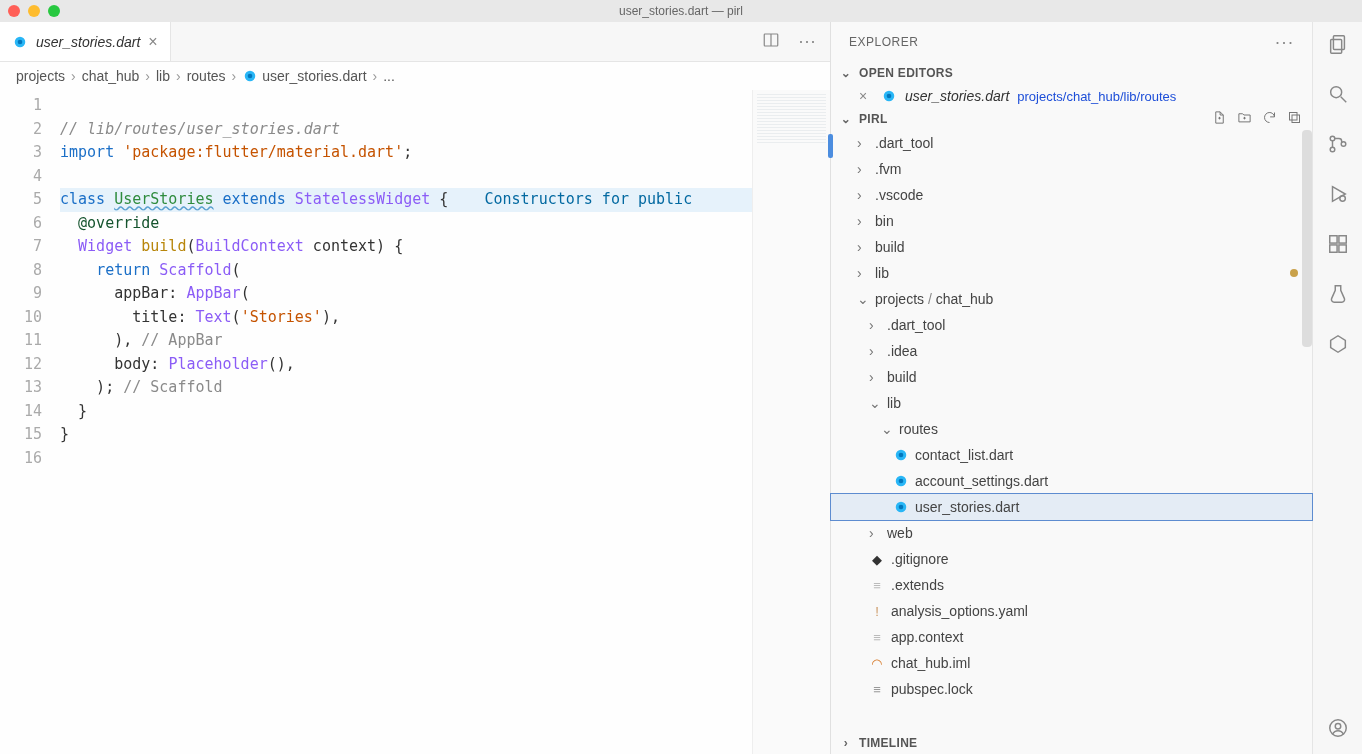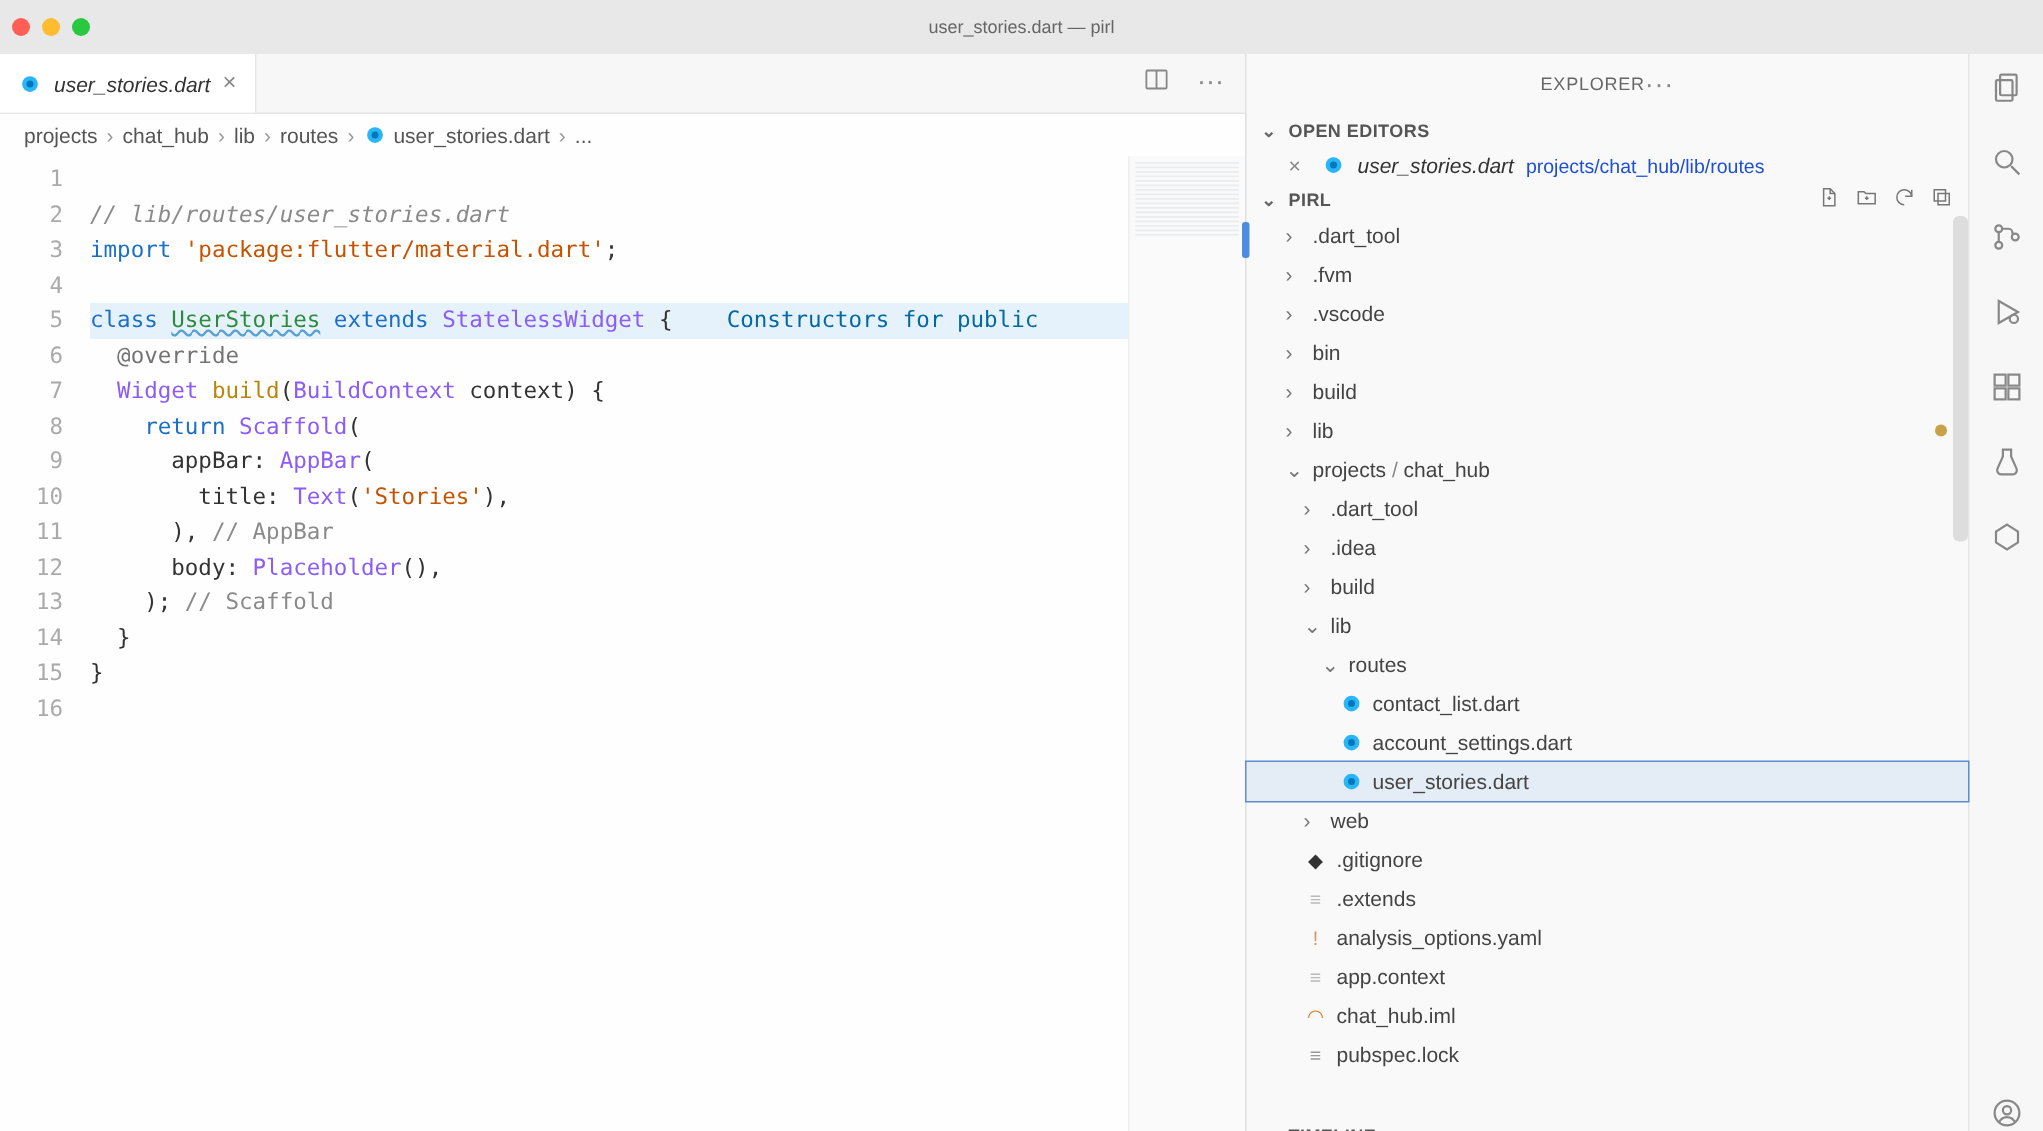--- a/index.html
+++ b/index.html
@@ -4,21 +4,21 @@
 <style>
 * { margin: 0; padding: 0; box-sizing: border-box; }
 body {
   font-family: -apple-system, BlinkMacSystemFont, "Segoe UI", sans-serif;
   background: #f5f5f5;
   width: 1362px;
   height: 754px;
   overflow: hidden;
 }
 .titlebar {
-  height: 36px;
+  height: 22px;
   background: #e8e8e8;
   display: flex;
   align-items: center;
   padding: 0 8px;
   position: relative;
 }
 .traffic-lights { display: flex; gap: 8px; }
 .traffic-light { width: 12px; height: 12px; border-radius: 50%; }
 .tl-red { background: #ff5f57; }
 .tl-yellow { background: #febc2e; }
@@ -98,41 +98,41 @@
   background: linear-gradient(#e0e4e8 1px, transparent 1px);
   background-size: 100% 3px;
   opacity: 0.6;
 }
 .c-cm { color: #8a8a8a; font-style: italic; }
 .c-kw { color: #1b6fc7; }
 .c-str { color: #c55300; }
 .c-cls { color: #2e8b3d; }
 .c-fn { color: #b8860b; }
 .c-typ { color: #8b5cf6; }
-.c-anno { color: #737373; }
+.c-anno { color: #14532d; }
 .c-inline { color: #8a8a8a; }
 .c-hint { color: #0369a1; }
 .hl-line { background: #e6f2fb; display: inline-block; min-width: 100%; }
 .uline { text-decoration: underline wavy #5aa0d0; }
 .side-col {
   width: 482px;
   background: #f9f9f9;
   border-left: 1px solid #e0e0e0;
   display: flex;
   flex-direction: column;
 }
 .side-header {
   height: 40px;
   display: flex;
   align-items: center;
   padding: 16px 18px;
   font-size: 12px;
   letter-spacing: 0.5px;
   color: #666;
-  justify-content: center;
+  justify-content: space-between;
 }
 .side-more { color: #888; font-size: 18px; }
 .section-hdr {
   display: flex;
   align-items: center;
   gap: 6px;
   padding: 4px 8px;
   font-size: 12px;
   font-weight: 700;
   color: #555;

